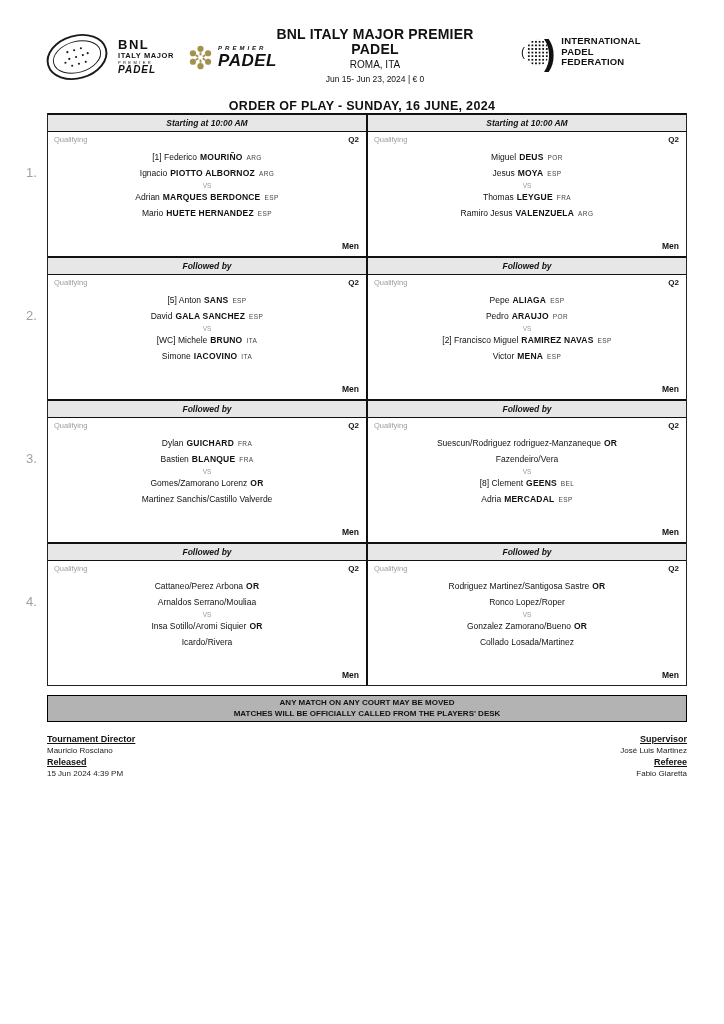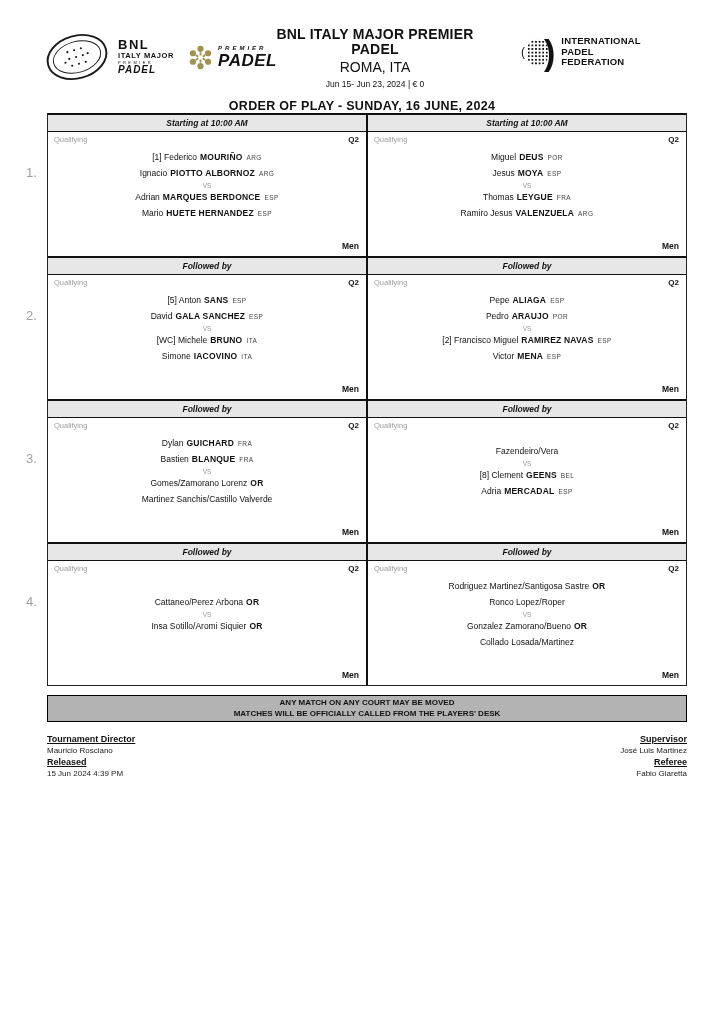--- a/index.html
+++ b/index.html
@@ -16,21 +16,21 @@
   .bnl-l1 { font-size:13px; font-weight:bold; letter-spacing:1.5px; }
   .bnl-l2 { font-size:7.5px; font-weight:bold; letter-spacing:0.6px; }
   .bnl-l3 { font-size:4px; letter-spacing:2.4px; margin-top:1px; }
   .bnl-l4 { font-size:10px; font-weight:bold; font-style:italic; letter-spacing:1px; }
   .premier-logo { display:flex; align-items:center; margin-left:14px; }
   .premier-text { margin-left:5px; line-height:1; }
   .prem-l1 { font-size:6px; font-weight:bold; font-style:italic; letter-spacing:3px; }
   .prem-l2 { font-size:17px; font-weight:bold; font-style:italic; letter-spacing:0.5px; margin-top:1px; }
   .title-block { position:absolute; left:220px; width:310px; top:27px; text-align:center; }
   .t1,.t2 { font-size:14px; font-weight:bold; line-height:1.08; letter-spacing:0.2px; }
-  .t-loc { font-size:14px; margin-top:2px; }
+  .t-loc { font-size:10px; margin-top:2px; }
   .t-dates { font-size:8.5px; margin-top:4px; }
   .logo-ipf { position:absolute; left:521px; top:35px; display:flex; align-items:center; }
   .ipf-ball { display:flex; align-items:center; }
   .ipf-paren-small { font-size:12px; color:#111; }
   .ipf-dots { width:23px; height:27px; border-radius:50%; margin-left:1px;
     background:radial-gradient(circle,#111 0.9px,transparent 1.05px);
     background-size:3.6px 3.6px; background-position:1px 1px; }
   .ipf-paren-big { font-size:34px; font-weight:bold; margin-left:-5px; color:#111;
     transform:scaleY(1.05); line-height:1; }
   .ipf-text { font-weight:bold; font-size:9.5px; line-height:1.15; margin-left:6px; letter-spacing:0.2px; }
@@ -245,20 +245,21 @@
         </div>
       </div>
       <div class="cell">
         <div class="band">Followed by</div>
         <div class="box">
           <div class="bh">
               <span class="cat">Qualifying</span>
               <span class="rnd">Q2</span>
             </div>
           <div class="pl">
+            <div class="ln"><span class="p">Suescun/Rodriguez rodriguez-Manzaneque</span><span class="b">OR</span></div>
             <div class="ln"><span class="p">Fazendeiro/Vera</span></div>
             <div class="vs">VS</div>
             <div class="ln"><span class="p">[8] Clement</span><span class="b">GEENS</span><span class="n">BEL</span></div>
             <div class="ln"><span class="p">Adria</span><span class="b">MERCADAL</span><span class="n">ESP</span></div>
           </div>
           <div class="men">Men</div>
         </div>
       </div>
     </div>
 
@@ -266,22 +267,24 @@
       <div class="rownum">4.</div>
       <div class="cell">
         <div class="band">Followed by</div>
         <div class="box">
           <div class="bh">
               <span class="cat">Qualifying</span>
               <span class="rnd">Q2</span>
             </div>
           <div class="pl">
             <div class="ln"><span class="p">Cattaneo/Perez Arbona</span><span class="b">OR</span></div>
+            <div class="ln"><span class="p">Arnaldos Serrano/Mouliaa</span></div>
             <div class="vs">VS</div>
             <div class="ln"><span class="p">Insa Sotillo/Aromi Siquier</span><span class="b">OR</span></div>
+            <div class="ln"><span class="p">Icardo/Rivera</span></div>
           </div>
           <div class="men">Men</div>
         </div>
       </div>
       <div class="cell">
         <div class="band">Followed by</div>
         <div class="box">
           <div class="bh">
               <span class="cat">Qualifying</span>
               <span class="rnd">Q2</span>

